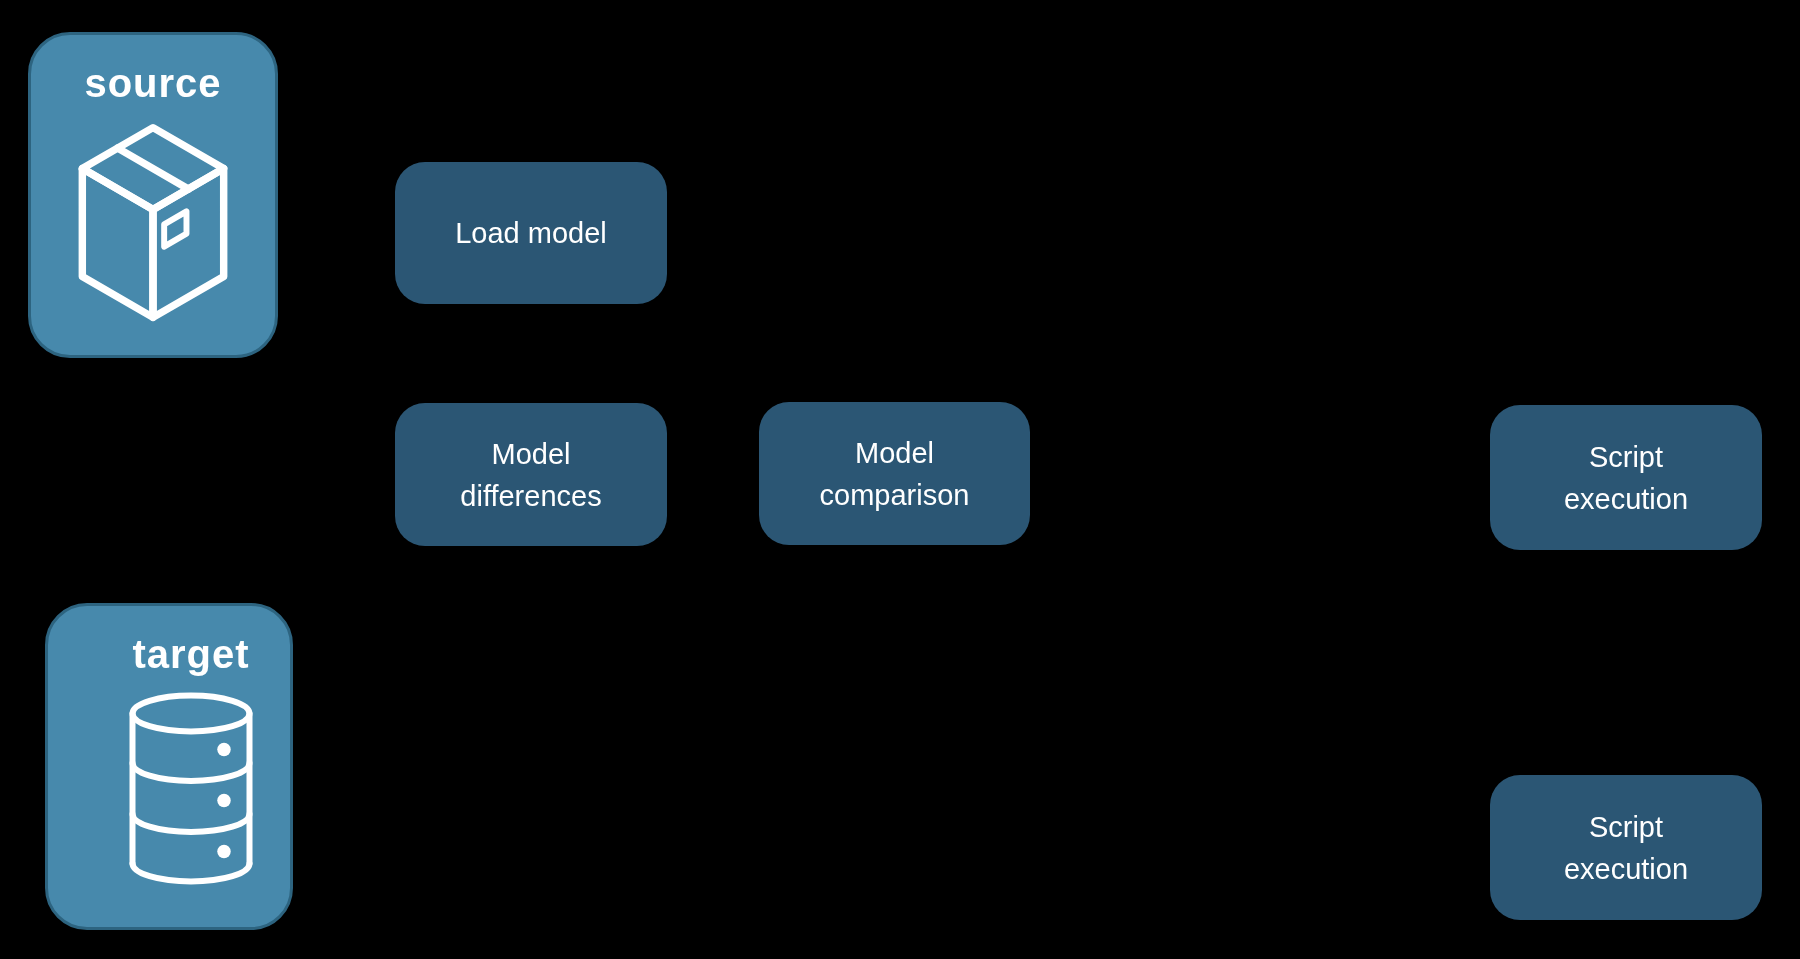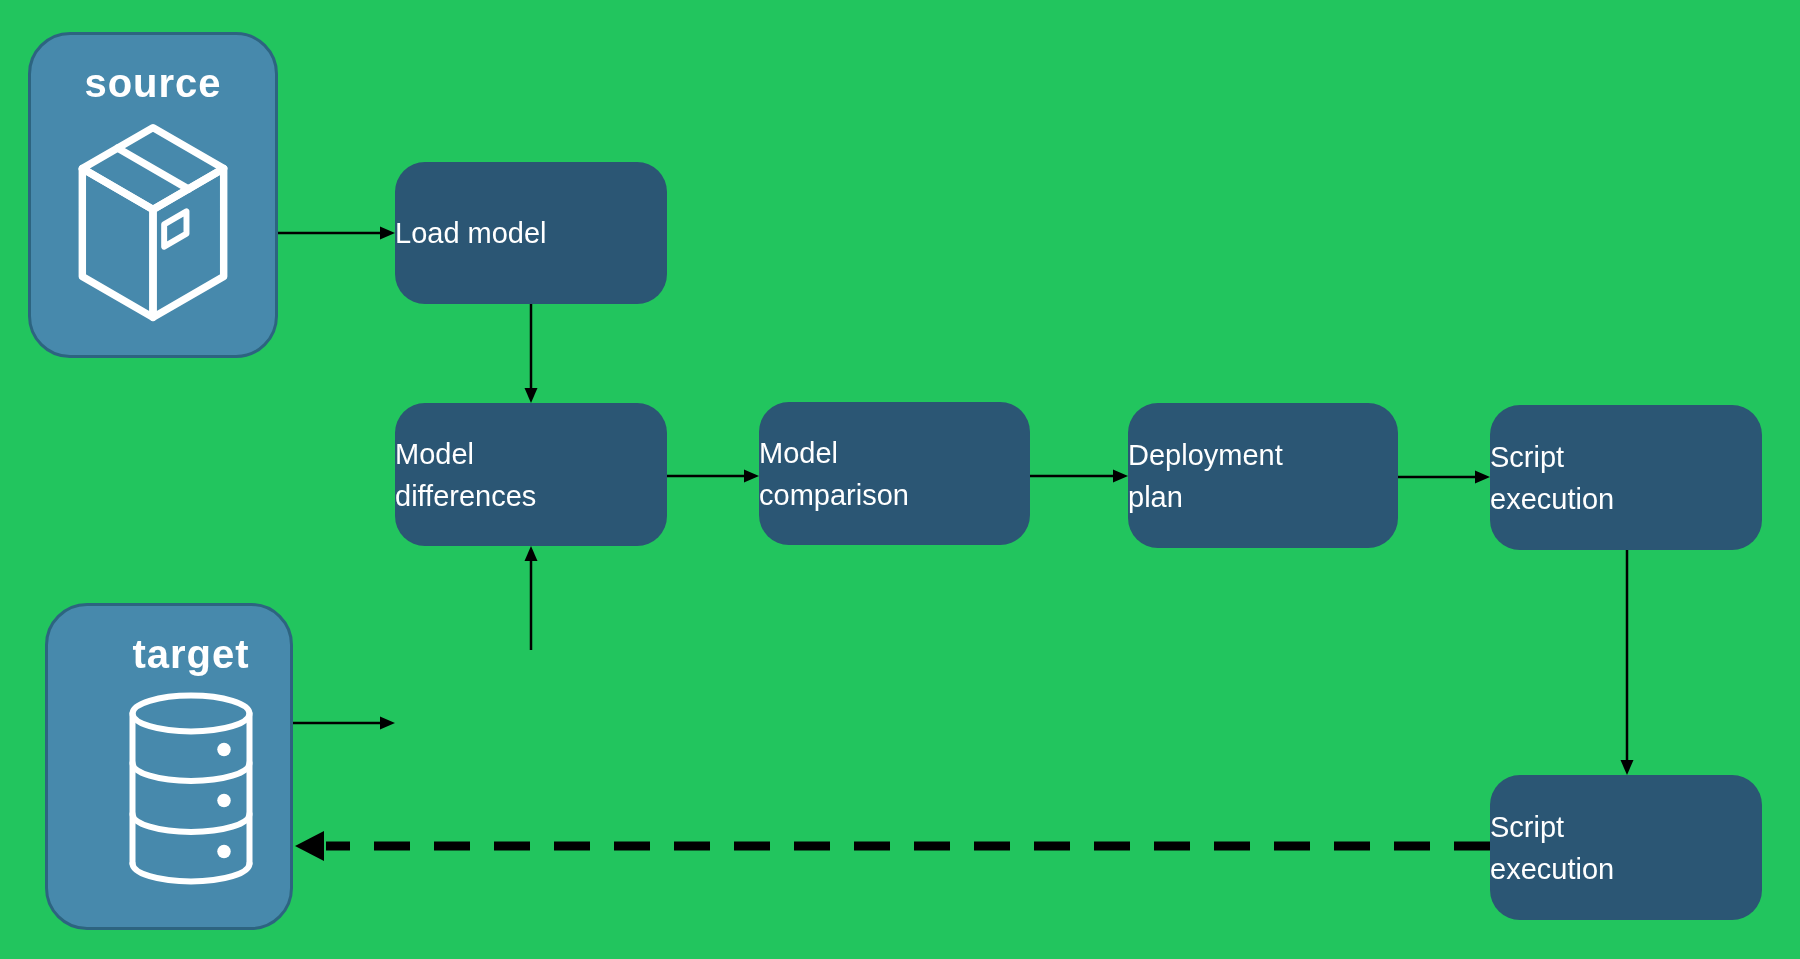--- a/index.html
+++ b/index.html
@@ -1,20 +1,20 @@
 <!DOCTYPE html>
 <html><head>
 <meta charset="utf-8">
 <style>
   html, body { margin: 0; padding: 0; background: #ffffff; }
   #canvas {
     position: relative;
     width: 1800px;
     height: 959px;
-    background: #22c55e;
+    background: #000000;
     font-family: "Liberation Sans", sans-serif;
     overflow: hidden;
   }
   
   .endpoint {
     position: absolute;
     background: #4789AC;
     border: 3px solid #2D6480;
     border-radius: 42px;
     box-sizing: border-box;
@@ -31,21 +31,21 @@
   }
   .endpoint .ep-icon { margin-top: 14px; }
   
   .step {
     position: absolute;
     background: #2B5674;
     border-radius: 30px;
     box-sizing: border-box;
     display: flex;
     flex-direction: column;
-    align-items: flex-start;
+    align-items: center;
     justify-content: center;
     text-align: center;
   }
   .step span {
     color: #ffffff;
     font-size: 29px;
     line-height: 42px;
     display: block;
     white-space: nowrap;
   }
@@ -137,24 +137,20 @@
   <div class="step" style="left:395px; top:403px; width:272px; height:143px;">
     <span>Model</span>
     <span>differences</span>
   </div>
 
   <div class="step" style="left:759px; top:402px; width:271px; height:143px;">
     <span>Model</span>
     <span>comparison</span>
   </div>
 
-  <div class="step" style="left:1128px; top:403px; width:270px; height:145px;">
-    <span>Deployment</span>
-    <span>plan</span>
-  </div>
 
   <div class="step" style="left:1490px; top:405px; width:272px; height:145px;">
     <span>Script</span>
     <span>execution</span>
   </div>
 
 
   <div class="step" style="left:1490px; top:775px; width:272px; height:145px;">
     <span>Script</span>
     <span>execution</span>

